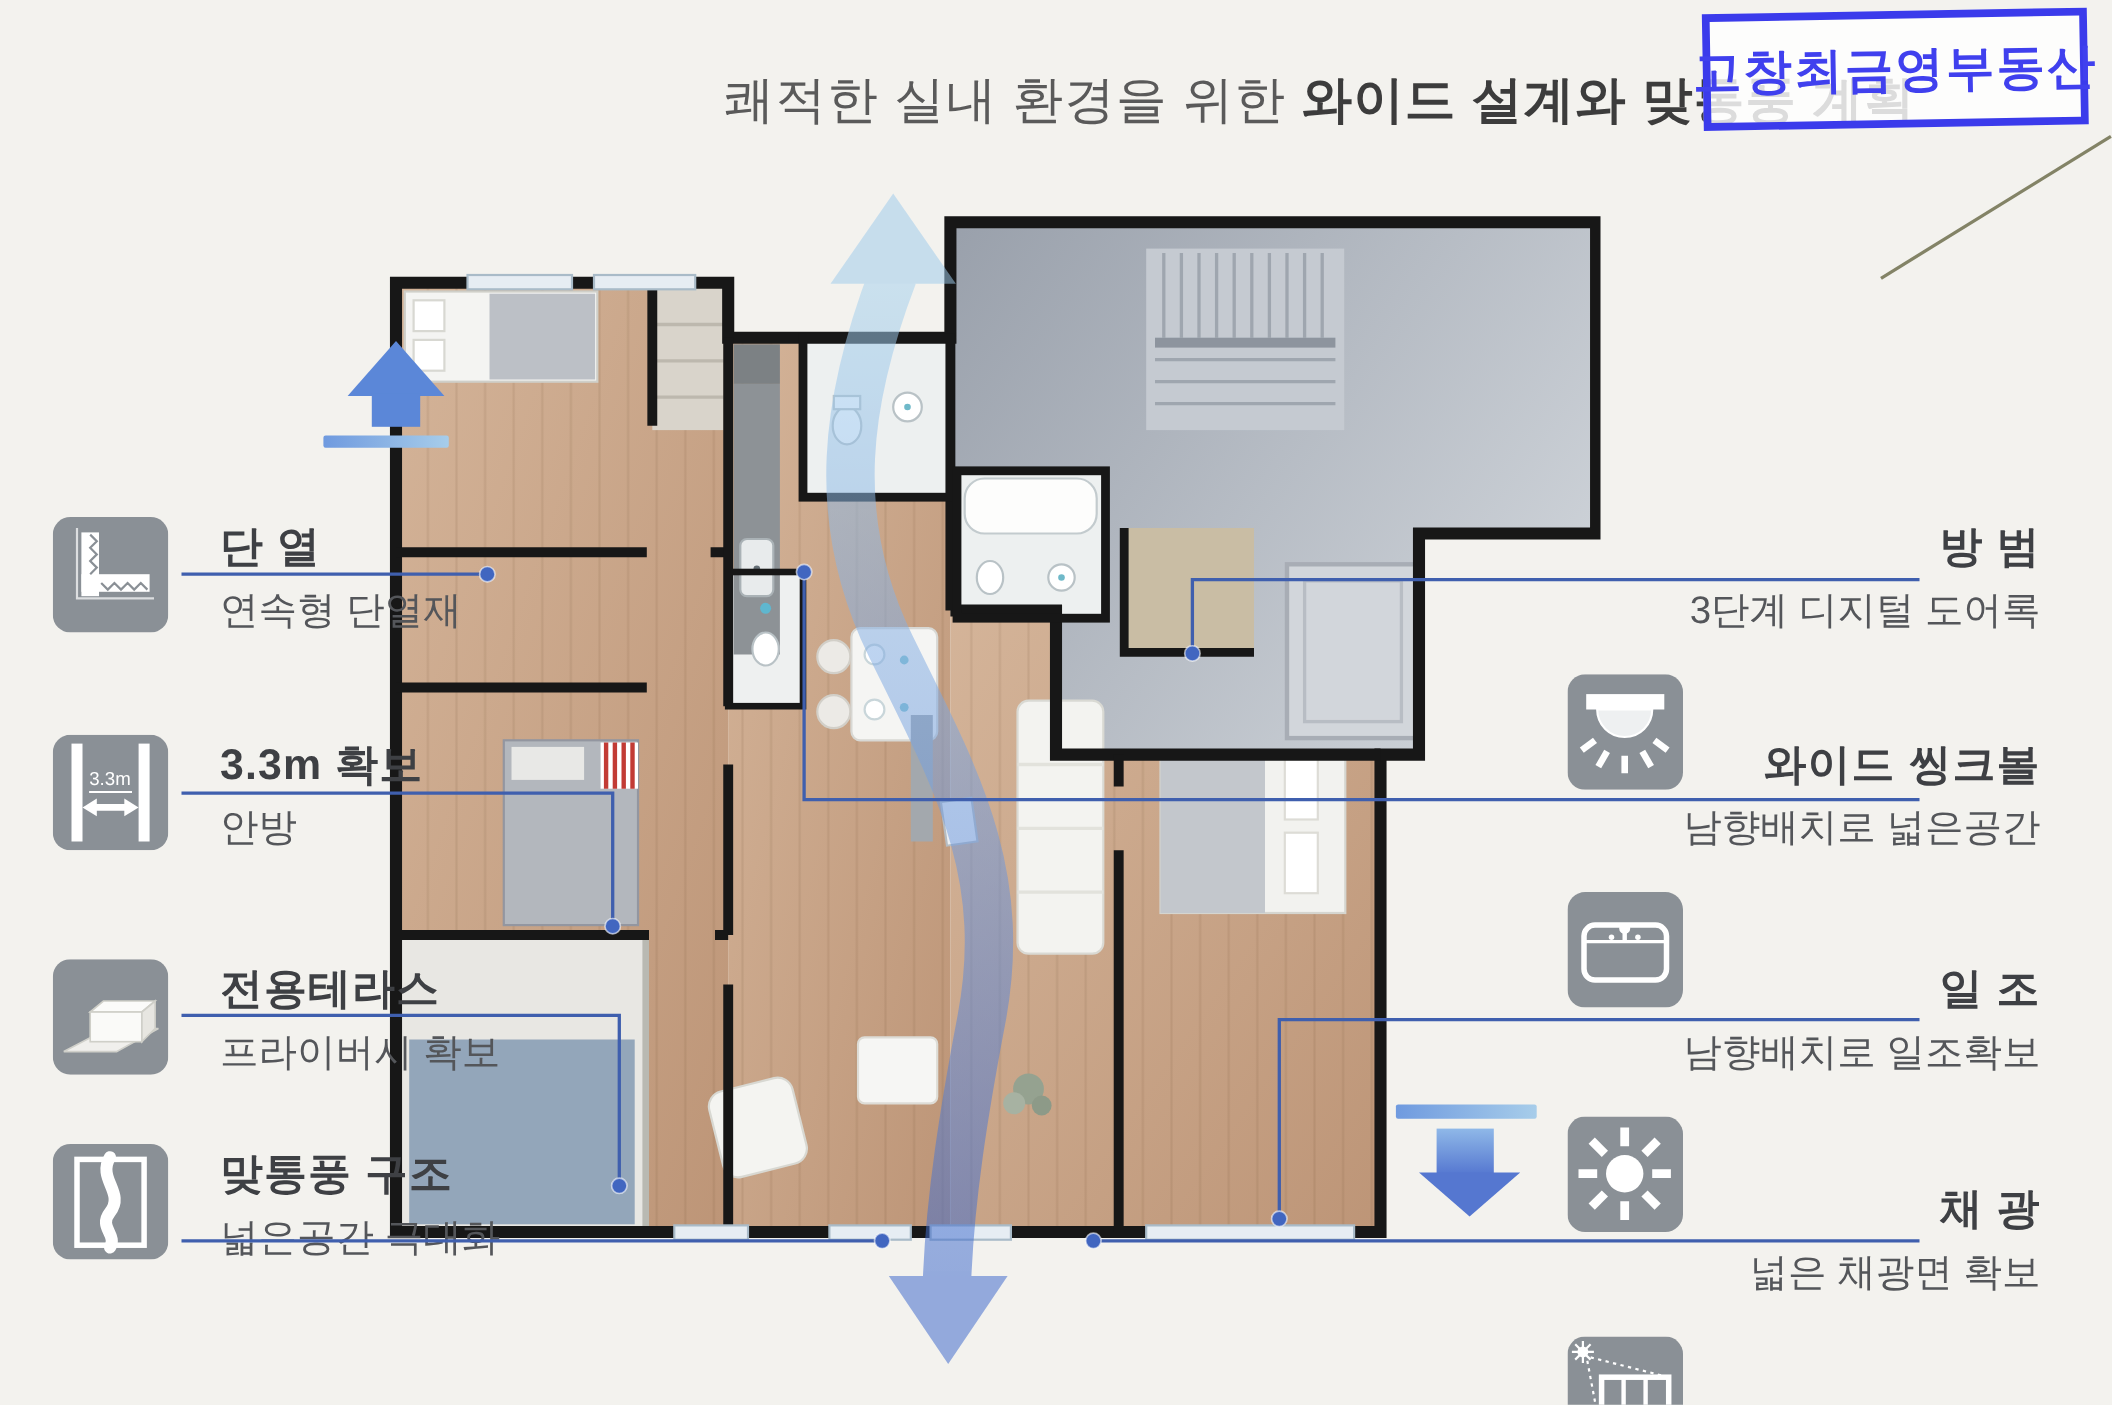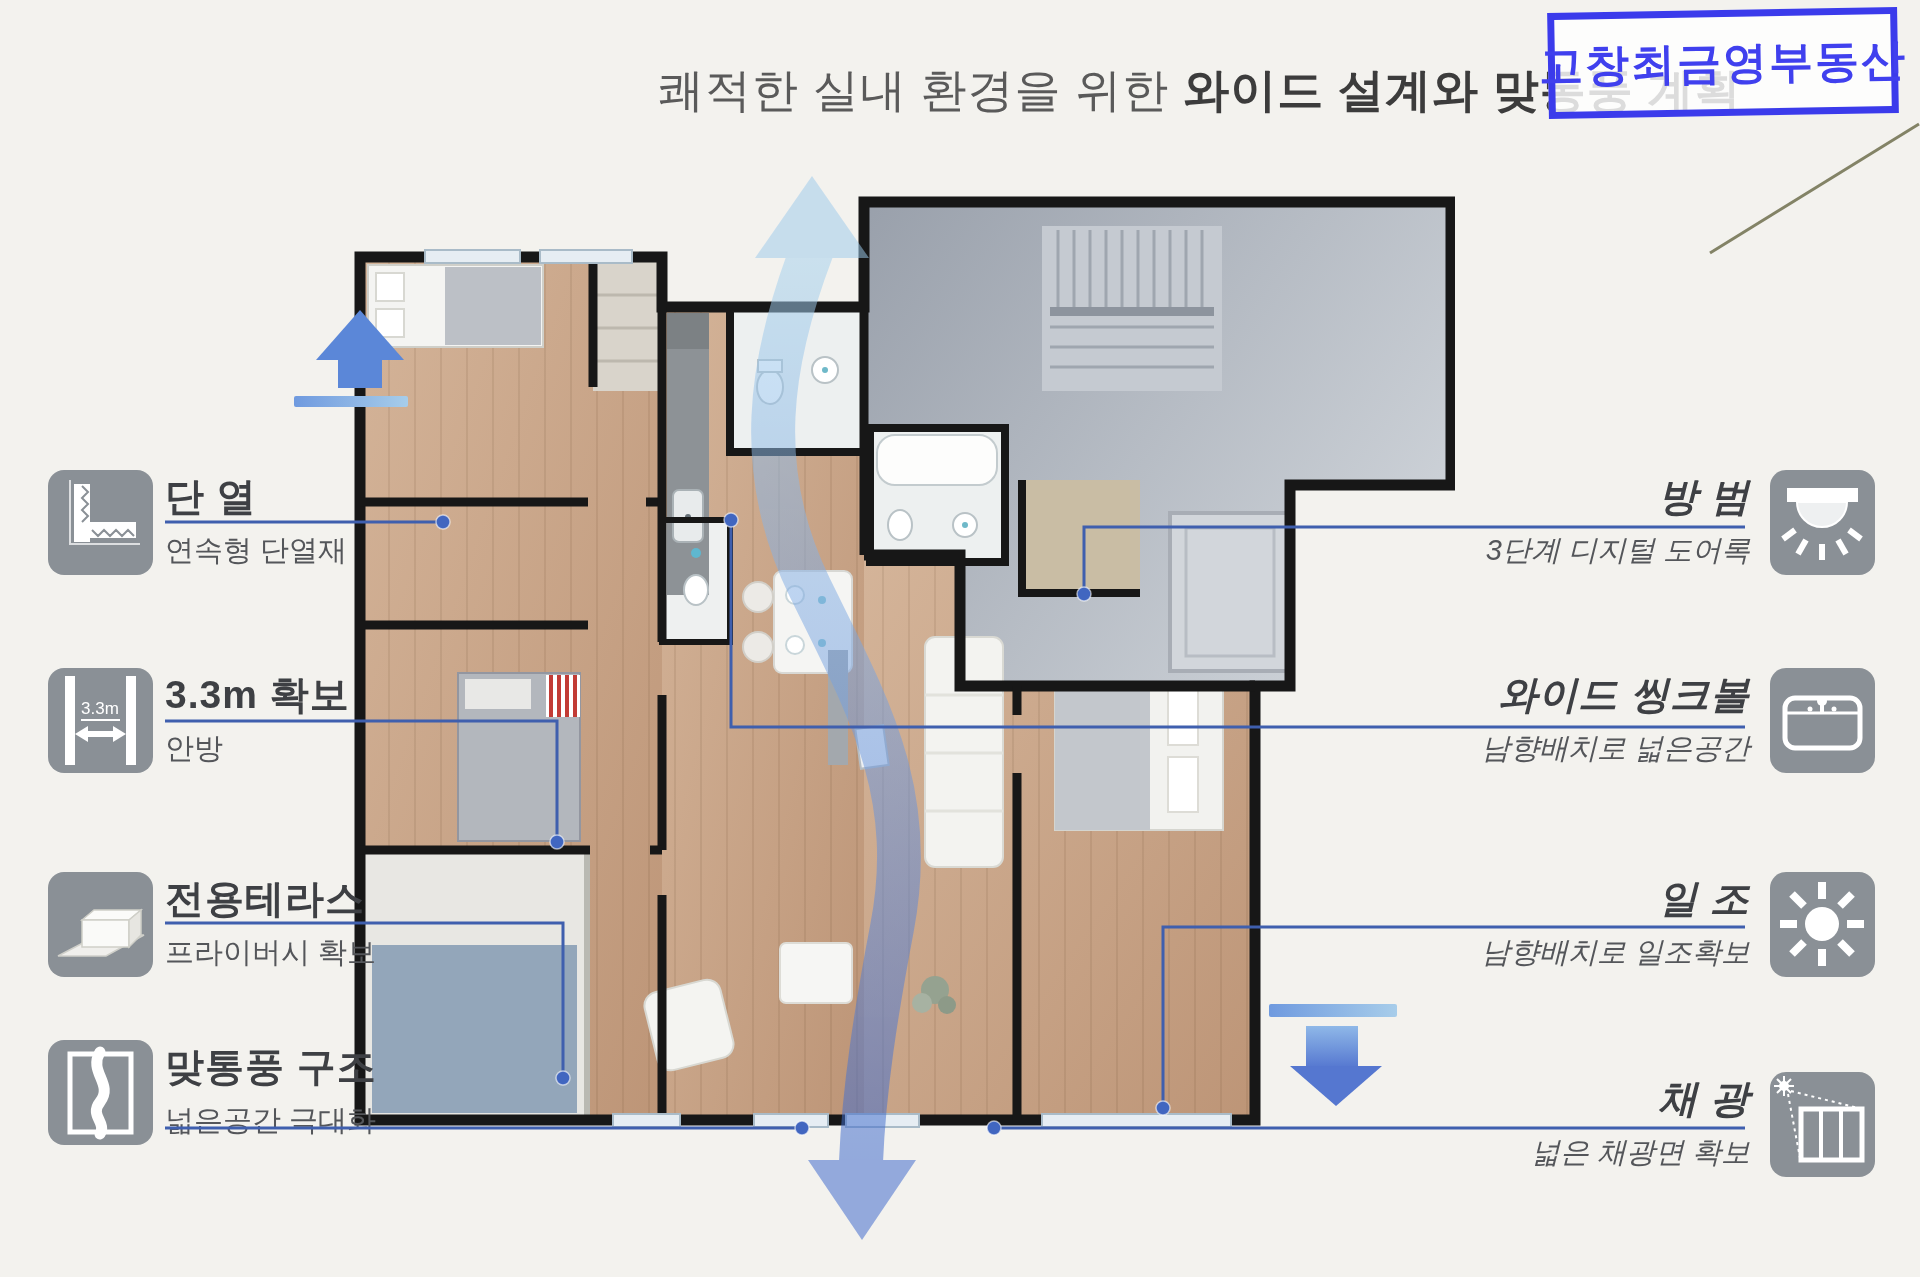--- a/index.html
+++ b/index.html
@@ -16,28 +16,28 @@
   .main-title b{color:#3c3c3c;font-weight:700;}
   
   .stamp{
     position:absolute;left:1548px;top:10px;width:336px;height:92px;z-index:7;
     border:7px solid #3b3beb;background:rgba(255,255,255,0.82);
     display:flex;align-items:center;justify-content:center;
     transform:rotate(-1deg);
   }
   .stamp-text{font-size:44px;font-weight:800;color:#4040ee;letter-spacing:2px;white-space:nowrap;}
   
-  .feat{position:absolute;display:flex;z-index:4;}
+  .feat{position:absolute;display:flex;z-index:4;gap:35px;}
   .feat.left{left:48px;}
-  .feat.right{right:45px;flex-direction:row;justify-content:flex-end;font-style:italic;}
+  .feat.right{right:45px;flex-direction:column;justify-content:flex-end;}
   .feat-icon{width:105px;height:97px;flex:0 0 105px;}
   .feat.left .feat-text{margin-left:12px;}
   .feat.right .feat-text{margin-right:20px;width:430px;text-align:right;}
   .feat-title{font-size:39px;font-weight:700;color:#3e4044;letter-spacing:1px;height:59px;white-space:nowrap;}
-  .feat-sub{font-size:29px;color:#54565a;margin-top:2px;white-space:nowrap;}
+  .feat-sub{font-size:35px;color:#54565a;margin-top:2px;white-space:nowrap;}
   svg{display:block;}
   .layer{position:absolute;}
 </style>
 </head>
 <body>
 
 <div class="main-title"><span>쾌적한 실내 환경을 위한 </span><b>와이드 설계와 맞통풍 계획</b></div>
 
 <div class="stamp">
   <span class="stamp-text">고창최금영부동산</span>

